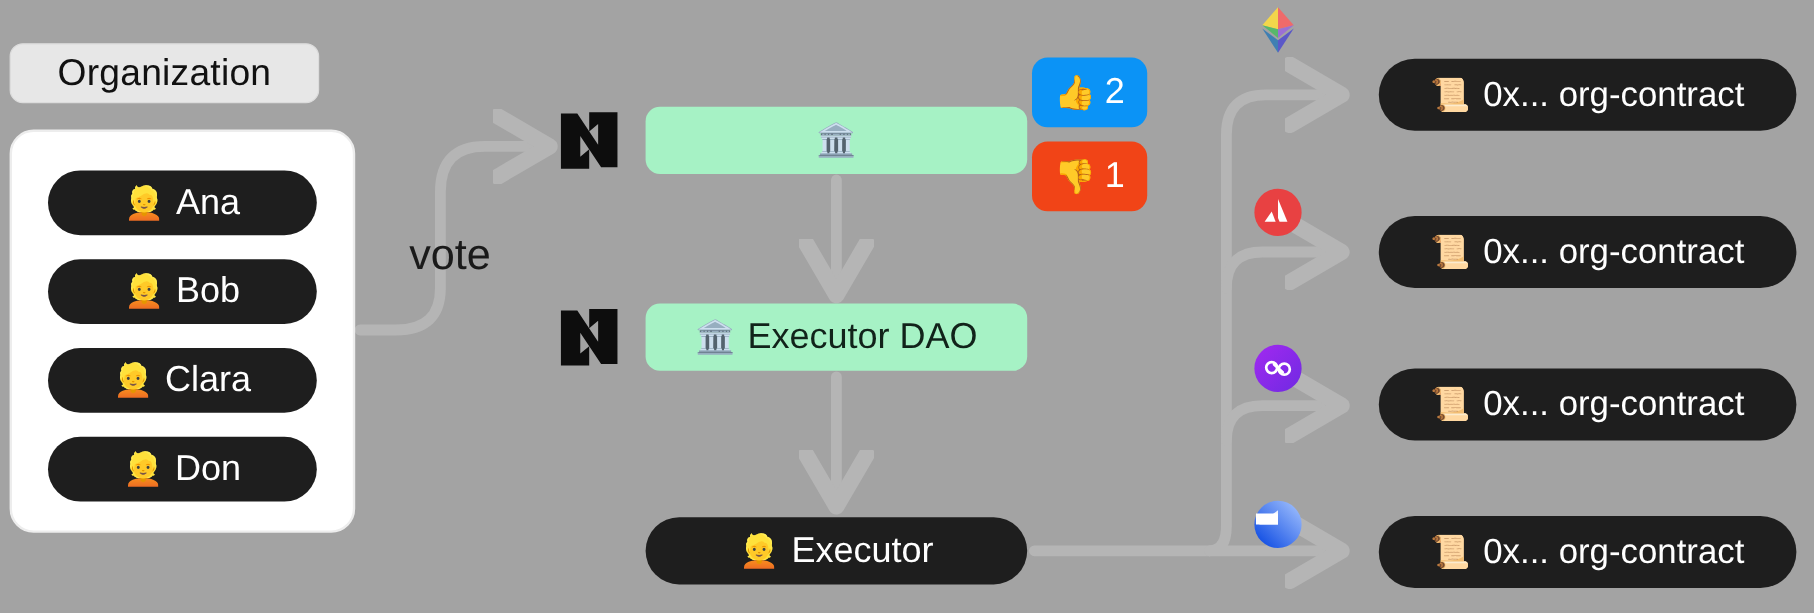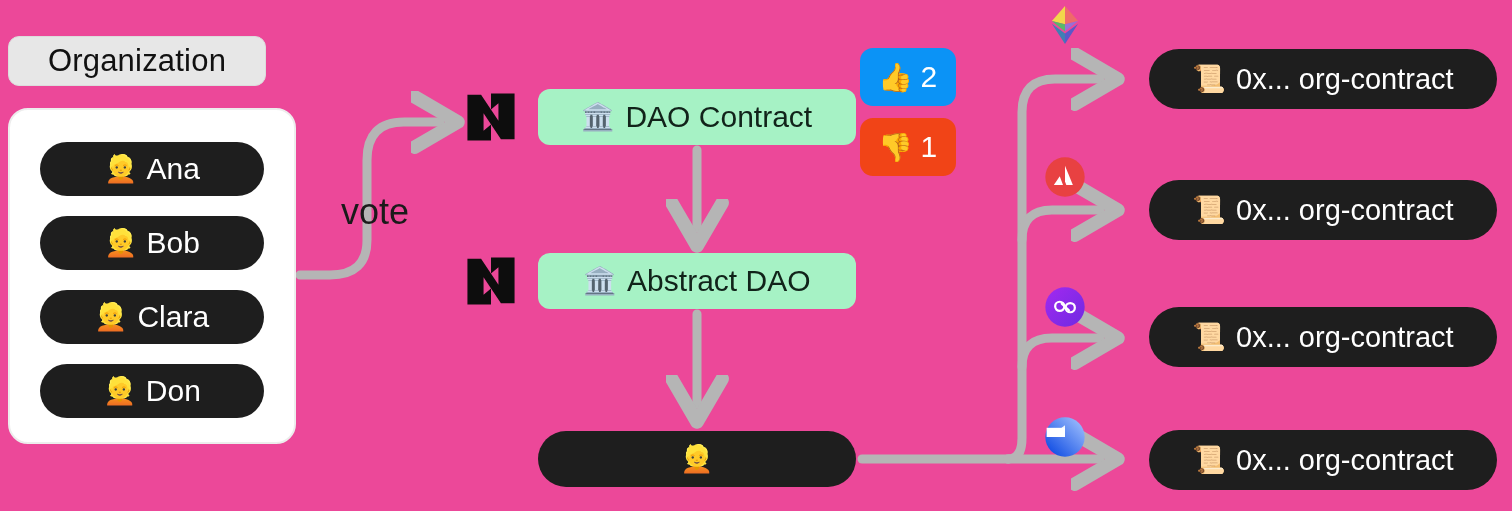--- a/index.html
+++ b/index.html
@@ -2,21 +2,21 @@
 <html><head>
 <meta charset="utf-8">
 <style>
   * { box-sizing: border-box; margin: 0; padding: 0; }
   html, body {
     width: 1512px; height: 511px;
     background: #ffffff;
     font-family: "Liberation Sans", "DejaVu Sans", sans-serif;
     overflow: hidden;
   }
-  #stage { position: relative; width: 1512px; height: 511px; background: #ec4899; }
+  #stage { position: relative; width: 1512px; height: 511px; background: #a3a3a3; }
 
   
   .org-label {
     position: absolute; left: 8px; top: 36px;
     width: 258px; height: 50px;
     background: #e7e7e7; border: 1px solid #dcdcdc;
     border-radius: 11px;
     display: flex; align-items: center; justify-content: center;
     font-size: 31px; color: #111; letter-spacing: .2px;
   }
@@ -152,29 +152,29 @@
 
   <svg class="near near-1" viewBox="0 0 100 100">
     <path d="M12,88 L12,14 L34,14 L62,56 L62,28 L50,38 L50,12 L88,12 L88,86 L66,86 L38,44 L38,72 L50,62 L50,88 Z" fill="#0d0d0d"></path>
   </svg>
   <svg class="near near-2" viewBox="0 0 100 100">
     <path d="M12,88 L12,14 L34,14 L62,56 L62,28 L50,38 L50,12 L88,12 L88,86 L66,86 L38,44 L38,72 L50,62 L50,88 Z" fill="#0d0d0d"></path>
   </svg>
 
   <div class="greenbox gb-1">
     <span class="emoji">🏛️</span>
-    <span>DAO Contract</span>
   </div>
   <div class="greenbox gb-2">
     <span class="emoji">🏛️</span>
-    <span>Abstract DAO</span>
+    <span>Executor DAO</span>
   </div>
 
   <div class="executor">
     <span class="emoji">👱</span>
+    <span>Executor</span>
   </div>
 
   <div class="badge badge-up">
     <span class="emoji">👍</span>
     <span>2</span>
   </div>
   <div class="badge badge-down">
     <span class="emoji">👎</span>
     <span>1</span>
   </div>

